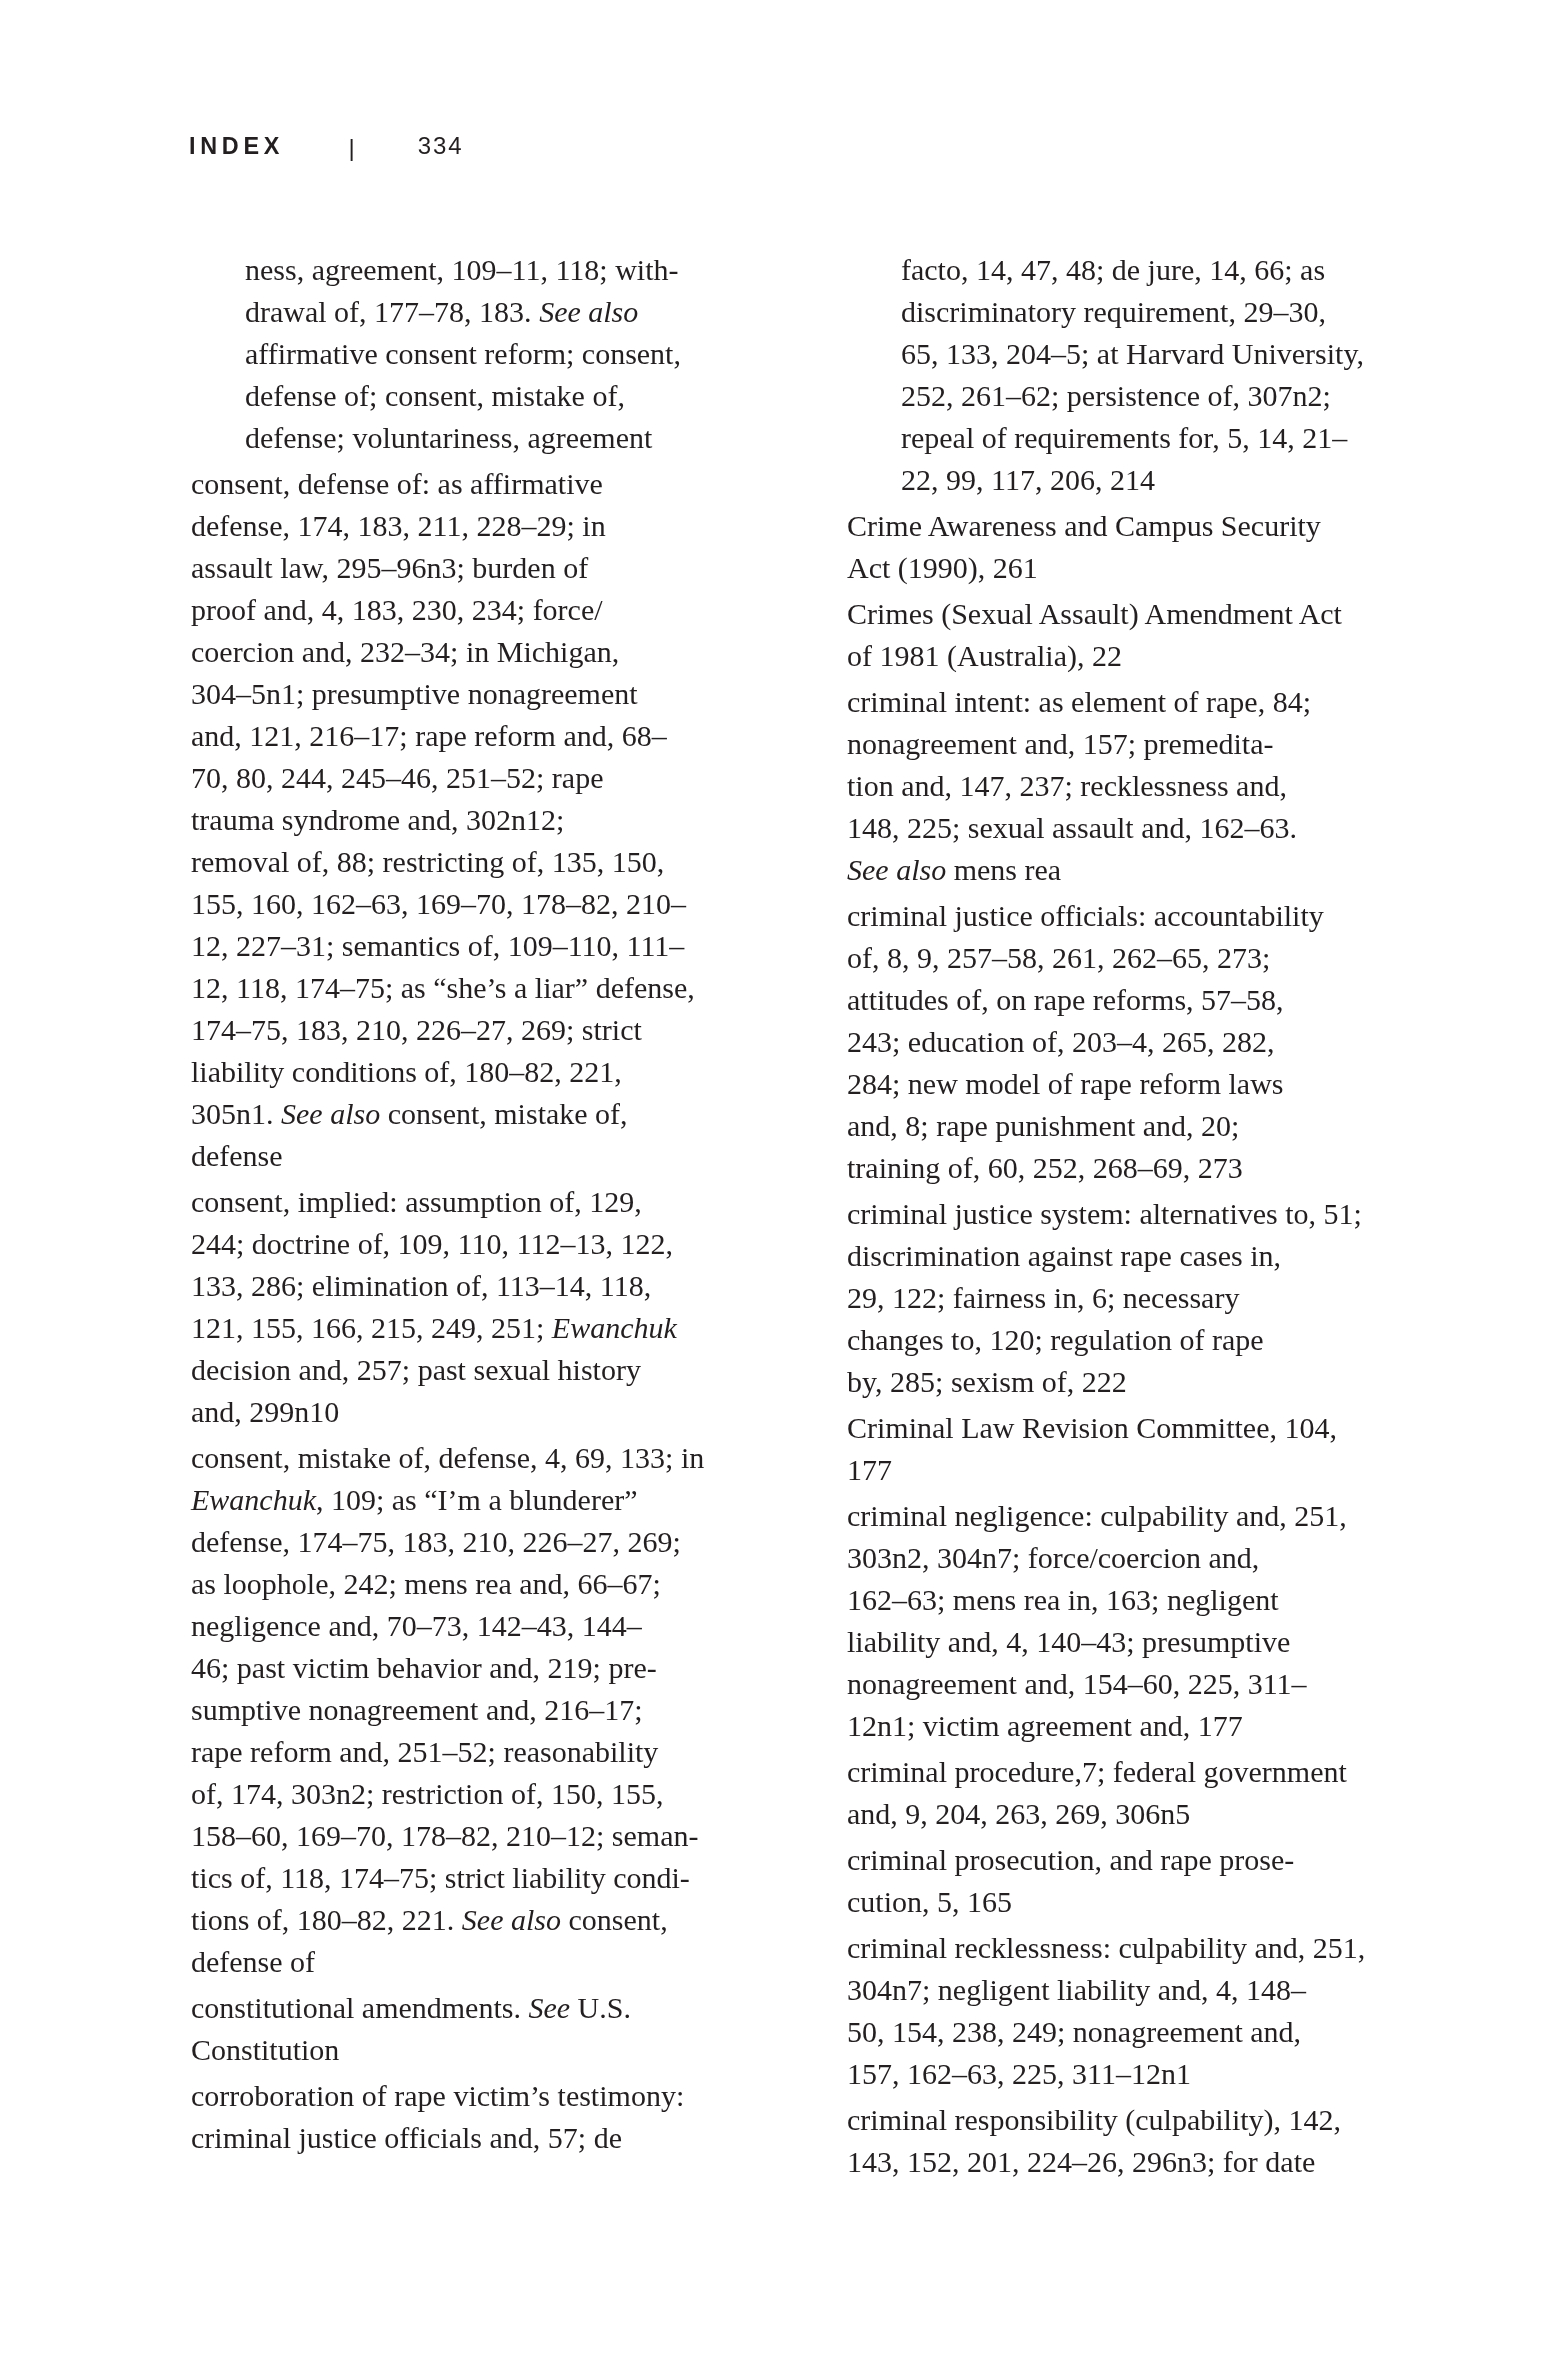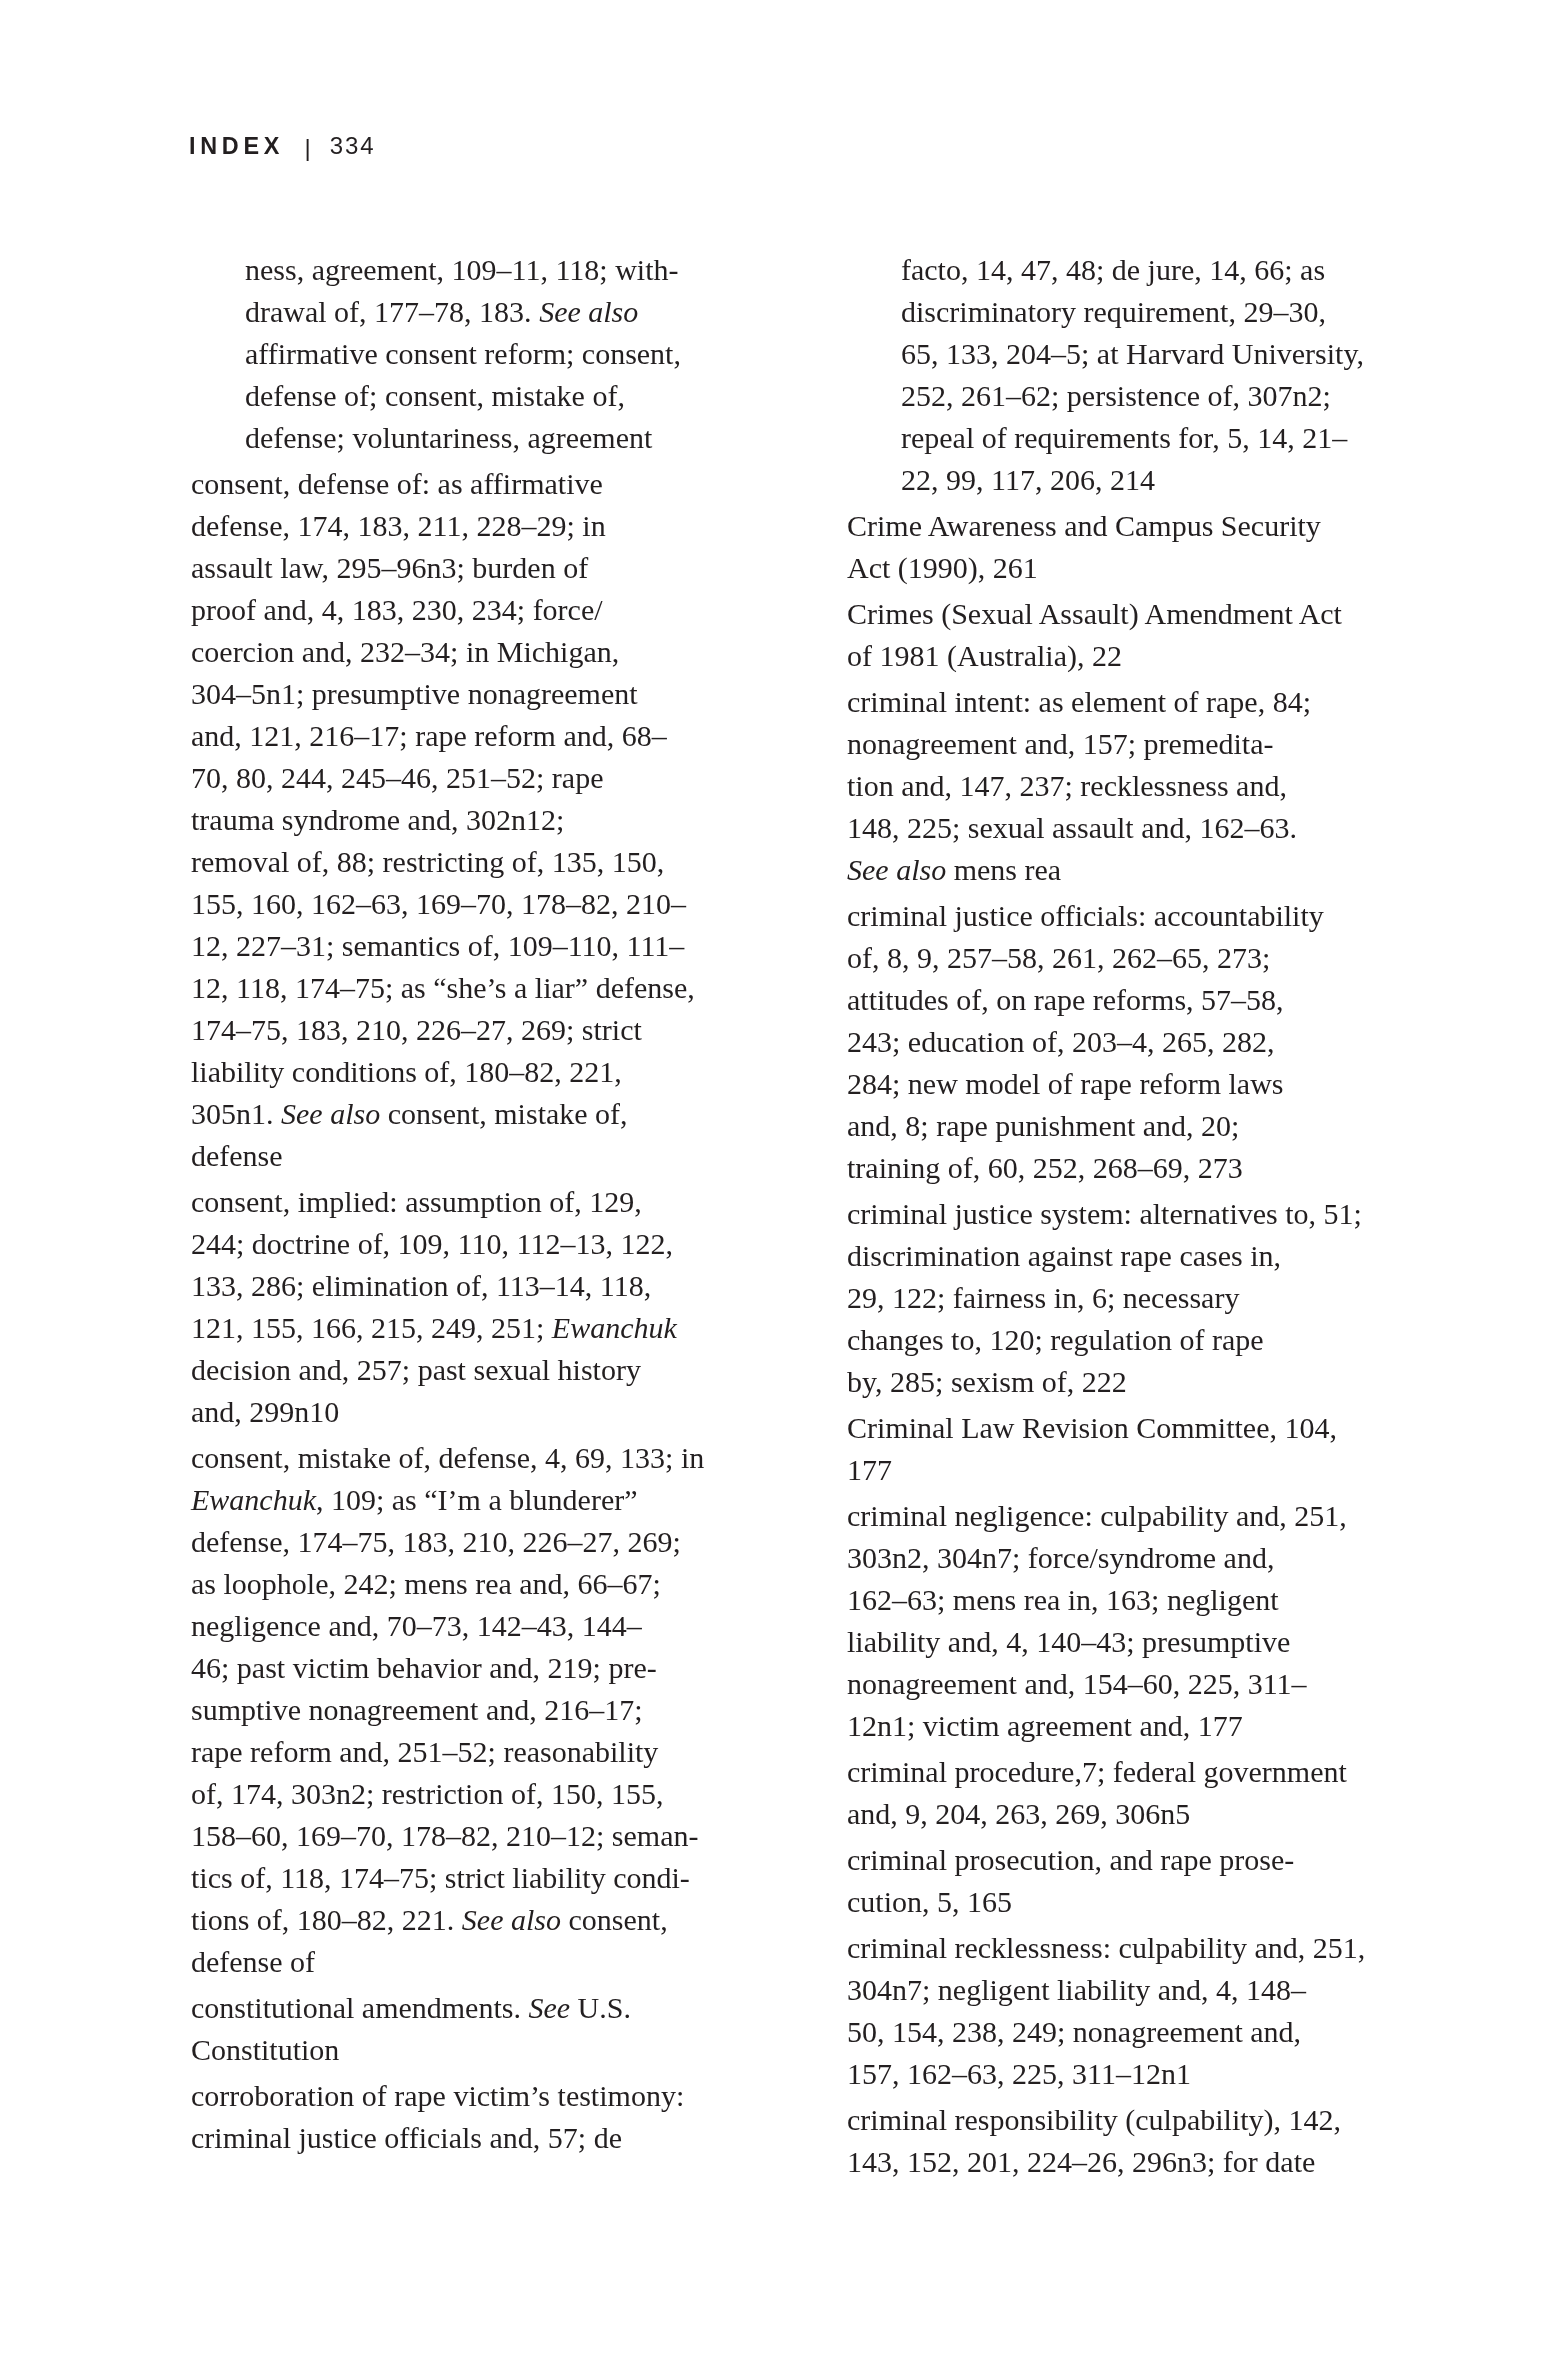--- a/index.html
+++ b/index.html
@@ -16,20 +16,21 @@
   }
   .running-head {
     position: absolute;
     left: 189px;
     top: 129px;
     height: 34px;
     display: flex;
     align-items: center;
     font-family: "Liberation Sans", "DejaVu Sans", sans-serif;
     color: #231f20;
+    gap: 44px;
   }
   .rh-section {
     font-weight: bold;
     font-size: 23.4px;
     letter-spacing: 4.7px;
   }
   .rh-sep {
     font-size: 24px;
     margin: 0 19px 0 20.6px;
     font-weight: normal;
@@ -173,21 +174,21 @@
         <span class="line"><span>29, 122; fairness in, 6; necessary</span></span>
         <span class="line"><span>changes to, 120; regulation of rape</span></span>
         <span class="line"><span>by, 285; sexism of, 222</span></span>
       </div>
       <div class="entry">
         <span class="line"><span>Criminal Law Revision Committee, 104,</span></span>
         <span class="line"><span>177</span></span>
       </div>
       <div class="entry">
         <span class="line"><span>criminal negligence: culpability and, 251,</span></span>
-        <span class="line"><span>303n2, 304n7; force/syndrome and,</span></span>
+        <span class="line"><span>303n2, 304n7; force/coercion and,</span></span>
         <span class="line"><span>162–63; mens rea in, 163; negligent</span></span>
         <span class="line"><span>liability and, 4, 140–43; presumptive</span></span>
         <span class="line"><span>nonagreement and, 154–60, 225, 311–</span></span>
         <span class="line"><span>12n1; victim agreement and, 177</span></span>
       </div>
       <div class="entry">
         <span class="line"><span>criminal procedure,7; federal government</span></span>
         <span class="line"><span>and, 9, 204, 263, 269, 306n5</span></span>
       </div>
       <div class="entry">

